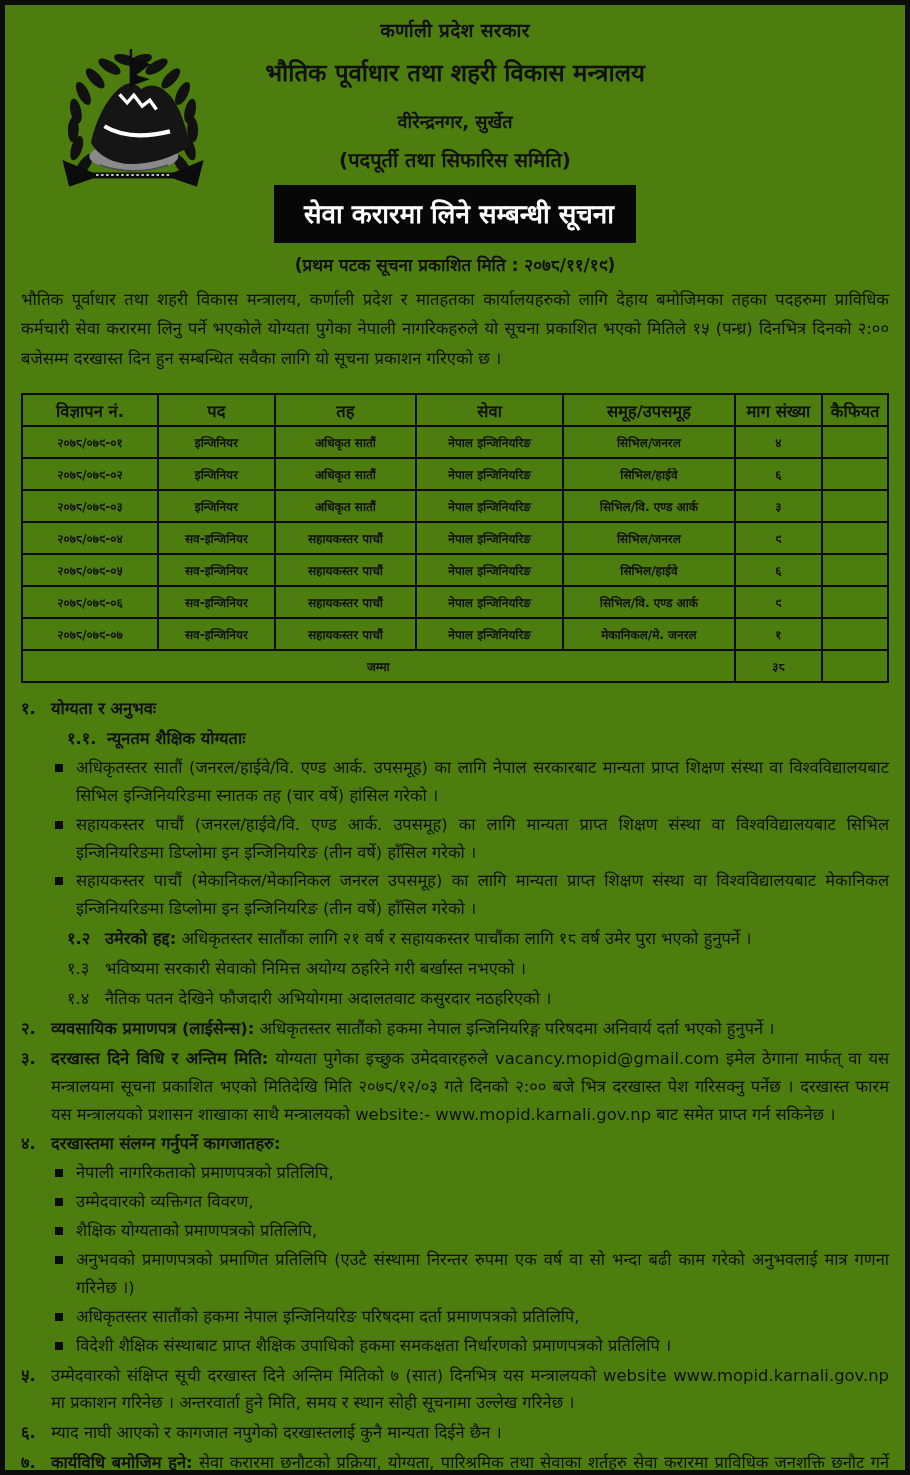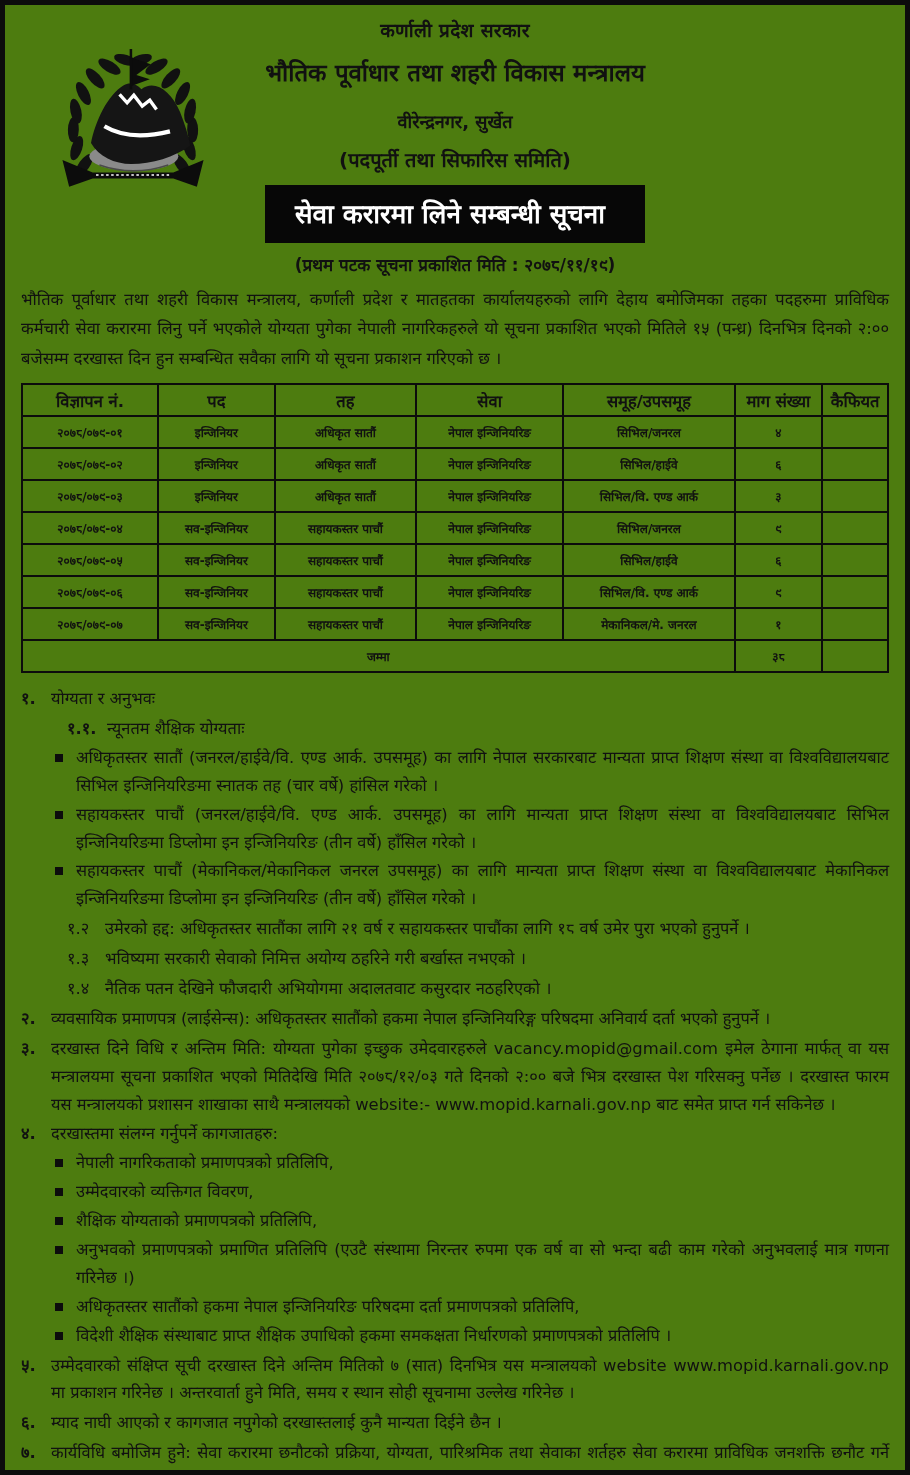--- a/index.html
+++ b/index.html
@@ -24,56 +24,56 @@
     width: 168px; height: 162px;
   }
   .gov-line   { font-size: 19px; font-weight: bold; margin-top: 4px; letter-spacing: .3px; }
   .ministry   { font-size: 24px; font-weight: bold; margin-top: 12px; }
   .addr       { font-size: 18px; font-weight: bold; margin-top: 21px; }
   .committee  { font-size: 20px; font-weight: bold; margin-top: 13px; }
   .banner {
     display: inline-block;
     background: #070707; color: #fff;
     font-size: 26px; font-weight: bold;
-    padding: 10px 40px 12px 30px;
+    padding: 10px 22px 12px 30px;
     margin-top: 12px;
   }
   .pubdate { font-size: 17px; font-weight: bold; margin-top: 10px; }
   
   .intro {
     font-size: 16.5px; line-height: 1.78;
     text-align: justify;
     margin-top: 9px;
   }
   
   table.vac {
     width: 100%;
     border-collapse: collapse;
     table-layout: fixed;
-    margin-top: 10px;
+    margin-top: 20px;
     border: 2px solid #0c0c0c;
   }
   table.vac th, table.vac td {
     border: 2px solid #0c0c0c;
     padding: 3px 4px;
     text-align: center;
     font-size: 12px;
     height: 32px;
     overflow: hidden;
     white-space: nowrap;
     font-weight: bold;
   }
   table.vac th { font-weight: bold; font-size: 16.5px; }
   
   .sections { margin-top: 12px; font-size: 16.4px; line-height: 1.7; }
   .sec { display: flex; align-items: flex-start; margin-top: 2px; }
   .sec-num { flex: none; width: 30px; font-weight: bold; }
   .sec-num.plain { font-weight: normal; }
   .sec-body { flex: 1; text-align: justify; }
-  .lbl { font-weight: normal; }
+  .lbl { font-weight: bold; }
   .sub { margin-left: 46px; }
   .bullet { display: flex; align-items: flex-start; margin-left: 32px; margin-top: 1px; }
   .sq {
     flex: none; width: 8px; height: 8px;
     background: #0c0c0c; margin: 10px 13px 0 2px;
   }
   .bullet .sec-body { text-align: justify; }
 </style>
 </head>
 <body>

